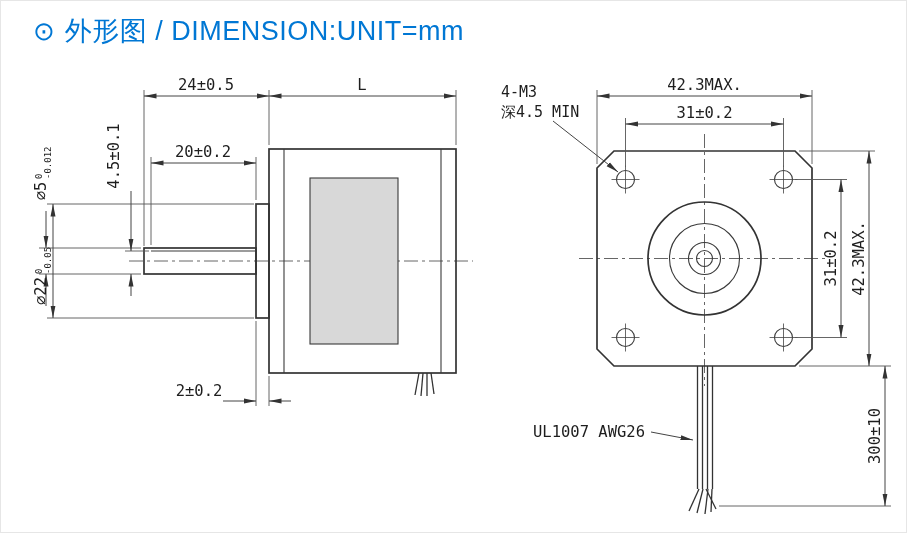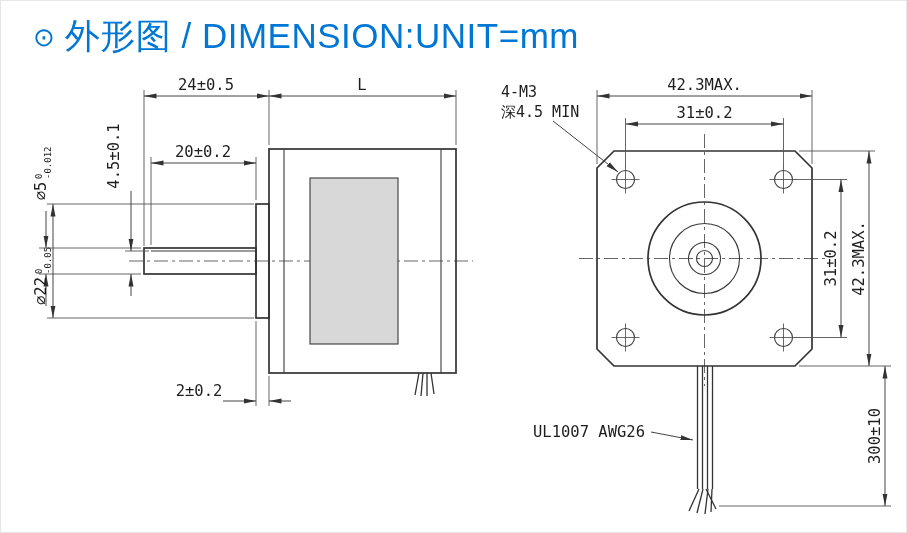--- a/index.html
+++ b/index.html
@@ -1,19 +1,19 @@
 <!DOCTYPE html>
 <html><head>
 <meta charset="utf-8">
 <style>
   html,body{margin:0;padding:0;background:#fff;}
   #page{position:relative;width:907px;height:533px;background:#ffffff;border:1px solid #e6e6e6;box-sizing:border-box;overflow:hidden;font-family:"Liberation Sans",sans-serif;}
   #title-row{position:absolute;left:32px;top:12px;display:flex;align-items:center;gap:10px;color:#0077d4;}
   #title-icon{font-size:26px;line-height:1;}
-  #title-text{font-size:35px;font-weight:500;letter-spacing:.5px;white-space:nowrap;}
+  #title-text{font-size:27px;font-weight:500;letter-spacing:.5px;white-space:nowrap;}
   svg{position:absolute;left:0;top:60px;}
   svg text{font-family:"DejaVu Sans Mono","Liberation Mono",monospace;font-size:15.5px;fill:#1e1e1e;}
   text.tol{font-size:9px;}
   text.note{font-size:15px;}
   .ol{stroke:#333;fill:none;stroke-width:1.7;}
   .ol2{stroke:#3a3a3a;fill:none;stroke-width:1.1;}
   .lam{stroke:#3a3a3a;fill:#d8d8d8;stroke-width:1.1;}
   .dimln{stroke:#444;fill:none;stroke-width:1;}
   .ext{stroke:#555;fill:none;stroke-width:.9;}
   .cl{stroke:#555;fill:none;stroke-width:.9;stroke-dasharray:14 4 3 4;}

